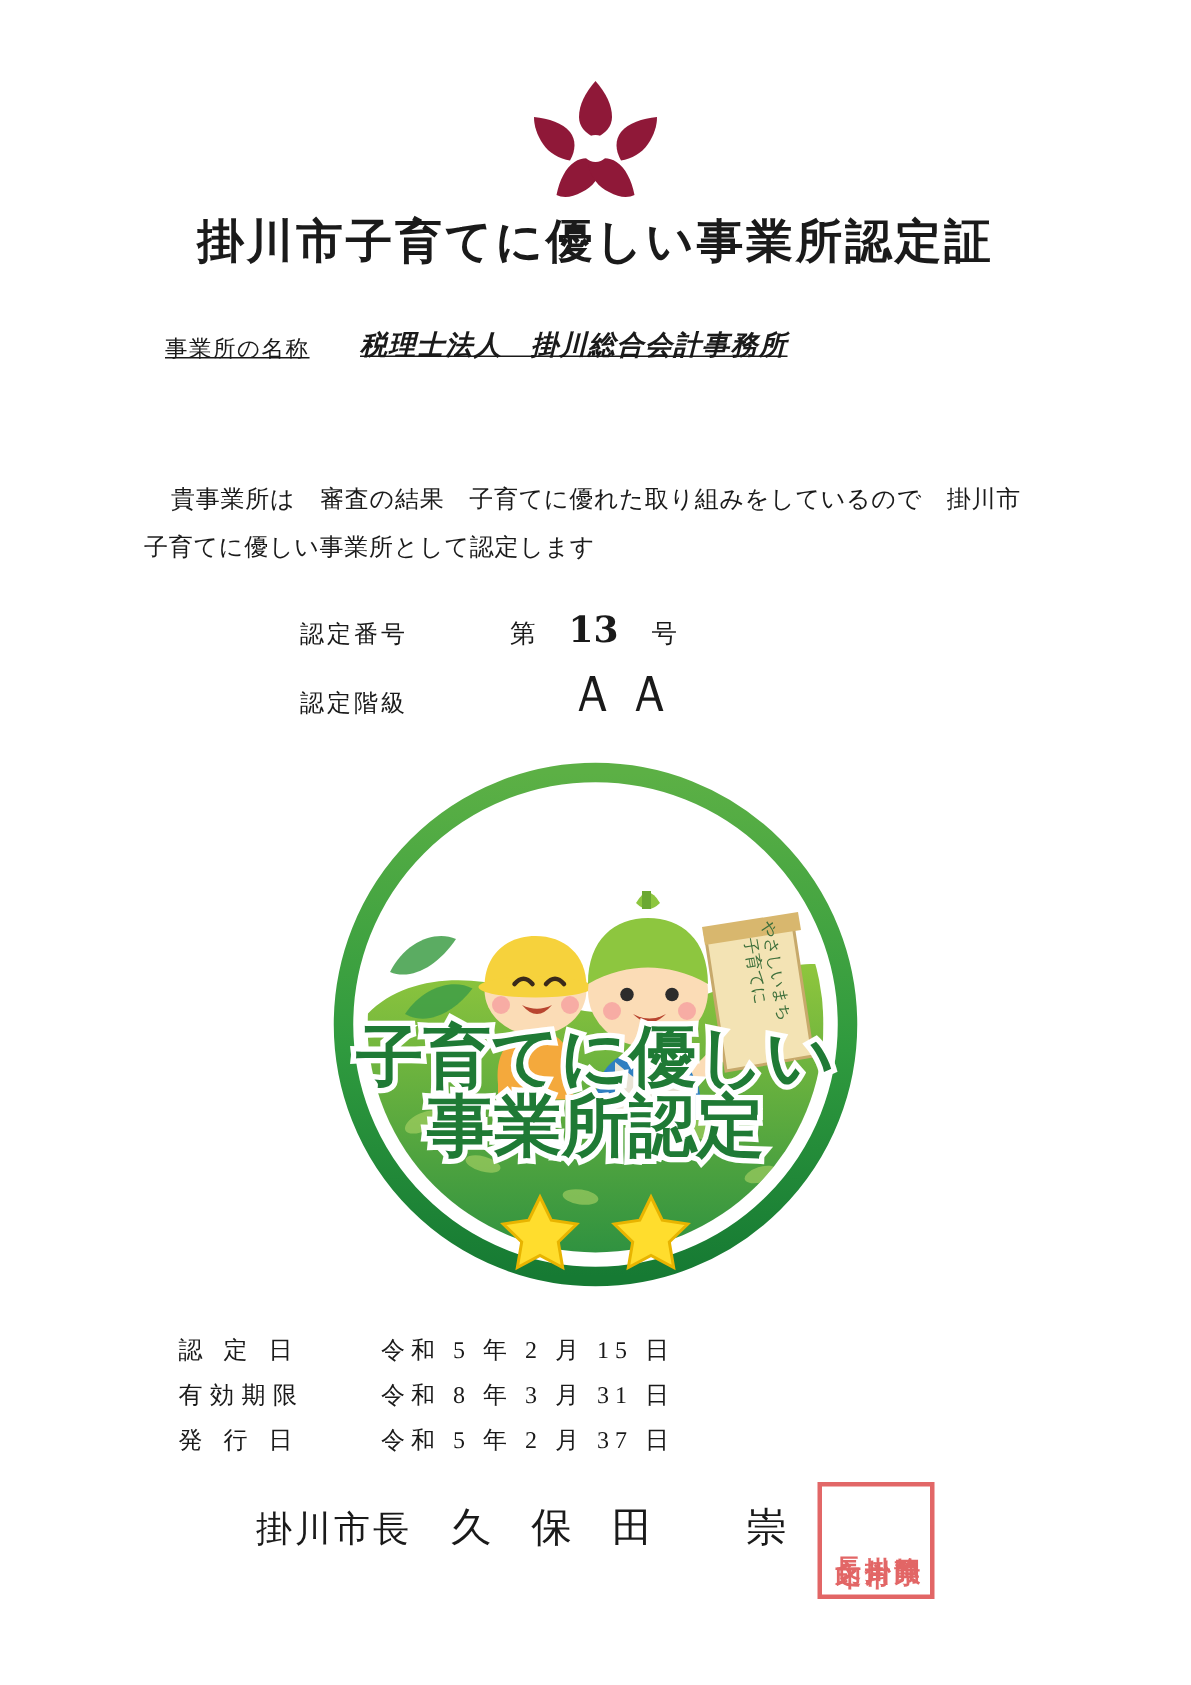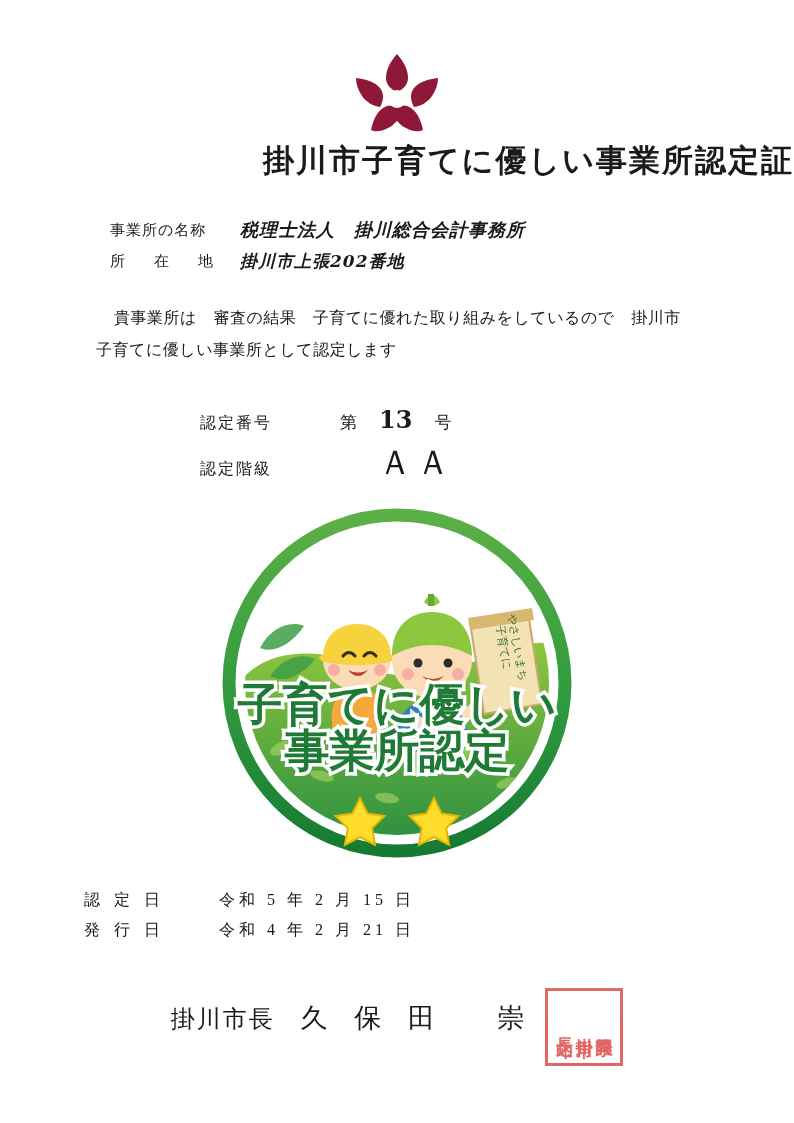--- a/index.html
+++ b/index.html
@@ -25,38 +25,39 @@
     text-align: center;
   }
   .emblem svg { display: inline-block; }
 
   
   .title {
     position: absolute;
     top: 140px;
     left: 0;
     width: 794px;
-    text-align: right;
+    text-align: center;
     font-size: 31px;
     letter-spacing: 2px;
     font-weight: 600;
     font-family: "DejaVu Serif", "Liberation Serif", serif;
   }
 
   
   .office-block {
     position: absolute;
     top: 218px;
     left: 110px;
     width: 600px;
   }
   .office-row {
     display: flex;
-    align-items: center;
+    align-items: flex-end;
     margin-bottom: 8px;
+    text-decoration: underline;
   }
   .office-label {
     font-size: 15px;
     letter-spacing: 1px;
     width: 130px;
     flex: 0 0 130px;
   }
   .office-label.spaced {
     letter-spacing: 7px;
   }
@@ -67,21 +68,21 @@
     font-family: "DejaVu Serif", "Liberation Serif", serif;
     letter-spacing: 1px;
   }
   .office-value.small {
     font-size: 17px;
   }
 
   
   .body-text {
     position: absolute;
-    top: 302px;
+    top: 318px;
     left: 96px;
     width: 610px;
     font-size: 16px;
     line-height: 2.0;
     letter-spacing: 0.5px;
   }
   .body-text .indent { padding-left: 18px; }
 
   
   .cert-rows {
@@ -130,21 +131,21 @@
   
   .date-rows {
     position: absolute;
     top: 890px;
     left: 0;
     width: 794px;
   }
   .date-row {
     display: flex;
     align-items: baseline;
-    padding-left: 84px;
+    padding-left: 119px;
     margin-bottom: 9px;
     font-size: 16px;
   }
   .date-label {
     letter-spacing: 5px;
     width: 135px;
     flex: 0 0 135px;
   }
   .date-value {
     letter-spacing: 4px;
@@ -221,24 +222,20 @@
     <circle cx="55" cy="47" r="9" fill="#ffffff"></circle>
   </svg>
 </div>
 
 <div class="title">掛川市子育てに優しい事業所認定証</div>
 
 <div class="office-block">
   <div class="office-row">
     <span class="office-label">事業所の名称</span>
     <span class="office-value">税理士法人　掛川総合会計事務所</span>
-  </div>
-  <div class="office-row">
-    <span class="office-label spaced">所　在　地</span>
-    <span class="office-value small">掛川市上張202番地</span>
   </div>
 </div>
 
 <div class="body-text">
   <div class="indent">貴事業所は　審査の結果　子育てに優れた取り組みをしているので　掛川市</div>
   <div>子育てに優しい事業所として認定します</div>
 </div>
 
 <div class="cert-rows">
   <div class="cert-row">
@@ -340,22 +337,26 @@
     </g>
   </svg>
 </div>
 
 <div class="date-rows">
   <div class="date-row">
     <span class="date-label">認 定 日</span>
     <span class="date-value">令和 5 年 2 月 15 日</span>
   </div>
   <div class="date-row">
+    <span class="date-label">有効期限</span>
+    <span class="date-value">令和 8 年 3 月 31 日</span>
+  </div>
+  <div class="date-row">
     <span class="date-label">発 行 日</span>
-    <span class="date-value">令和 4 年 2 月 21 日</span>
+    <span class="date-value">令和 5 年 2 月 37 日</span>
   </div>
 </div>
 
 <div class="signature">
   <div class="sig-inner">
     <span class="sig-title">掛川市長</span>
     <span class="sig-name">久 保 田 　崇</span>
     <span class="seal">
       <span class="seal-col">静岡県</span>
       <span class="seal-col">掛川市</span>

